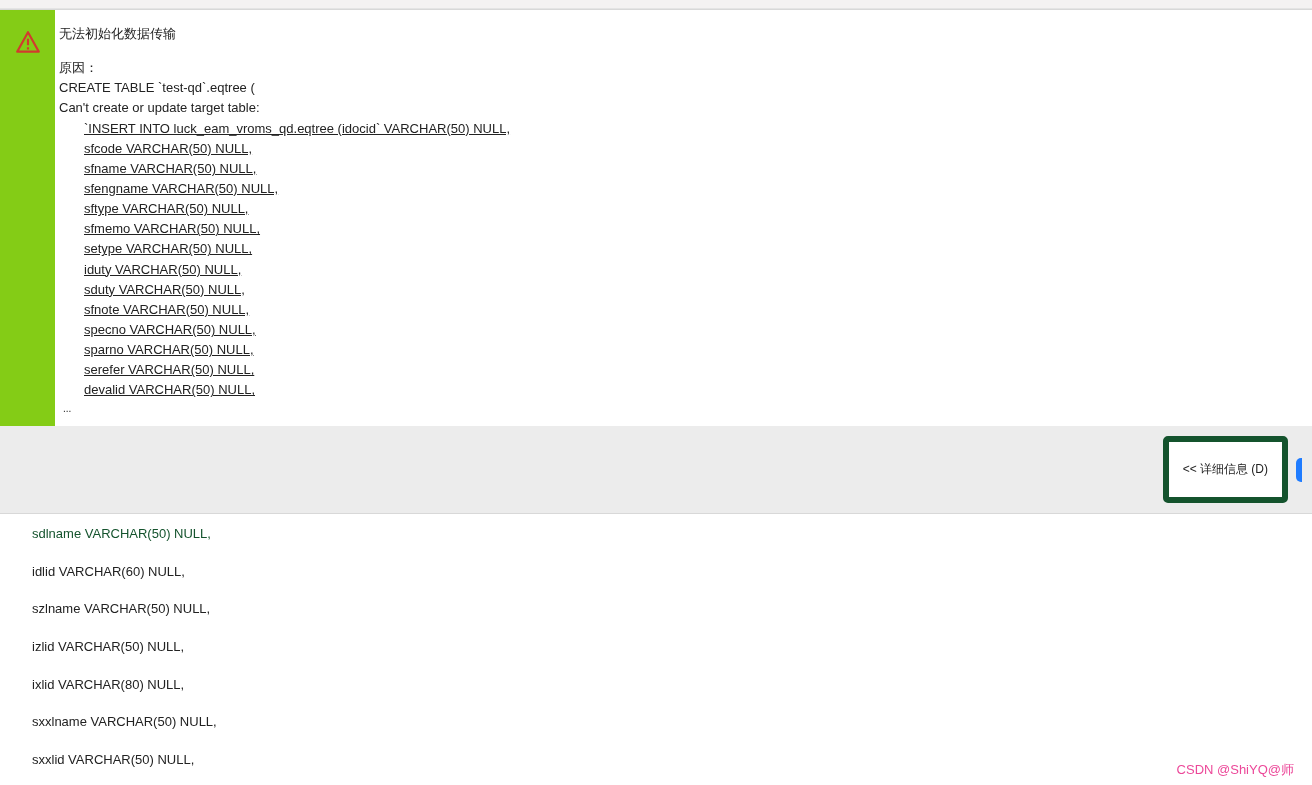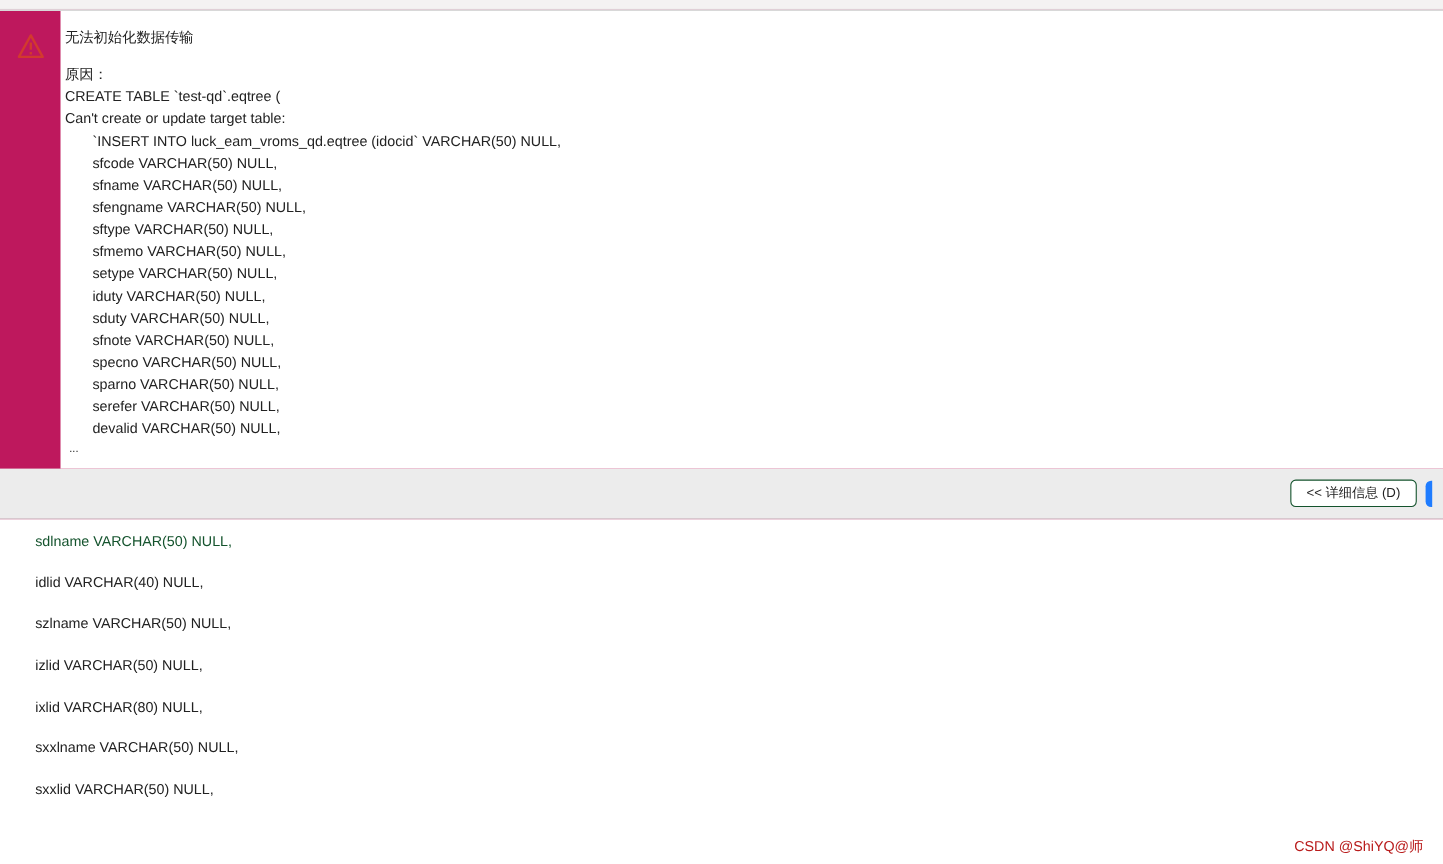--- a/index.html
+++ b/index.html
@@ -1,28 +1,28 @@
 <!DOCTYPE html>
 <html><head>
 <meta charset="utf-8">
 <style>
   html,body{margin:0;padding:0;width:1312px;height:785px;font-family:-apple-system,BlinkMacSystemFont,"Segoe UI",Arial,sans-serif;font-size:13px;color:#222;background:#fff;overflow:hidden;}
   .titlebar{height:8px;background:#f4f2f2;border-bottom:1px solid #e4e4e4;position:relative;}
-  .dialog-area{background:#be185d;border-top:1px solid #d8d8d8;border-bottom:1px solid #d8d8d8;padding:0;position:relative;}
+  .dialog-area{background:#84cc16;border-top:1px solid #d8d8d8;border-bottom:1px solid #d8d8d8;padding:0;position:relative;}
   .dialog-row{display:flex;align-items:flex-start;}
   .dialog-icon{width:55px;display:flex;justify-content:center;padding-top:20px;}
   .warn-tri{width:26px;height:26px;}
   .dialog-body{flex:1;background:#fff;padding:14px 14px 10px 4px;line-height:1.55;font-size:13px;min-height:320px;}
-  .dialog-body .indent{padding-left:25px;}
+  .dialog-body .indent{padding-left:25px;text-decoration:underline;}
   .dialog-footer{display:flex;justify-content:flex-end;align-items:center;padding:10px 10px 10px 0;background:#ececec;gap:8px;}
-  .btn{background:#fff;border:1px solid #14532d;border-radius:5px;padding:3px 14px;font-size:12px;color:#222;cursor:pointer;}
+  .btn{background:#fff;border:6px solid #14532d;border-radius:5px;padding:19px 14px;font-size:12px;color:#222;cursor:pointer;}
   .primary-sliver{width:6px;height:24px;background:#1f7cff;border-radius:5px 0 0 5px;}
   .log-area{background:#fff;padding:0 0 0 8px;font-size:13px;line-height:1.45;white-space:pre;}
   .log-area .ind{padding-left:24px;}
-  .watermark{position:absolute;right:18px;bottom:6px;color:#b91c1c;font-size:13px;pointer-events:none;}
+  .watermark{position:absolute;right:18px;bottom:6px;color:#ec4899;font-size:13px;pointer-events:none;}
 </style>
 </head>
 <body>
 
 <div class="titlebar"></div>
 
 <div class="dialog-area">
   <div class="dialog-row">
     <div class="dialog-icon">
       <svg class="warn-tri" viewBox="0 0 24 24">
@@ -55,21 +55,21 @@
     </div>
   </div>
   <div class="dialog-footer">
     <button class="btn">&lt;&lt;  详细信息 (D)</button>
     <div class="primary-sliver"></div>
   </div>
 </div>
 
 <div class="log-area">
 <div style="margin-top:-8px;color:#14532d;" class="ind">sdlname VARCHAR(50) NULL,</div>
-<div class="ind">idlid VARCHAR(40) NULL,</div>
+<div class="ind">idlid VARCHAR(60) NULL,</div>
 <div class="ind">szlname VARCHAR(50) NULL,</div>
 <div class="ind">izlid VARCHAR(50) NULL,</div>
 <div class="ind">ixlid VARCHAR(80) NULL,</div>
 <div class="ind">sxxlname VARCHAR(50) NULL,</div>
 <div class="ind">sxxlid VARCHAR(50) NULL,</div>
 
 
 
 
 

